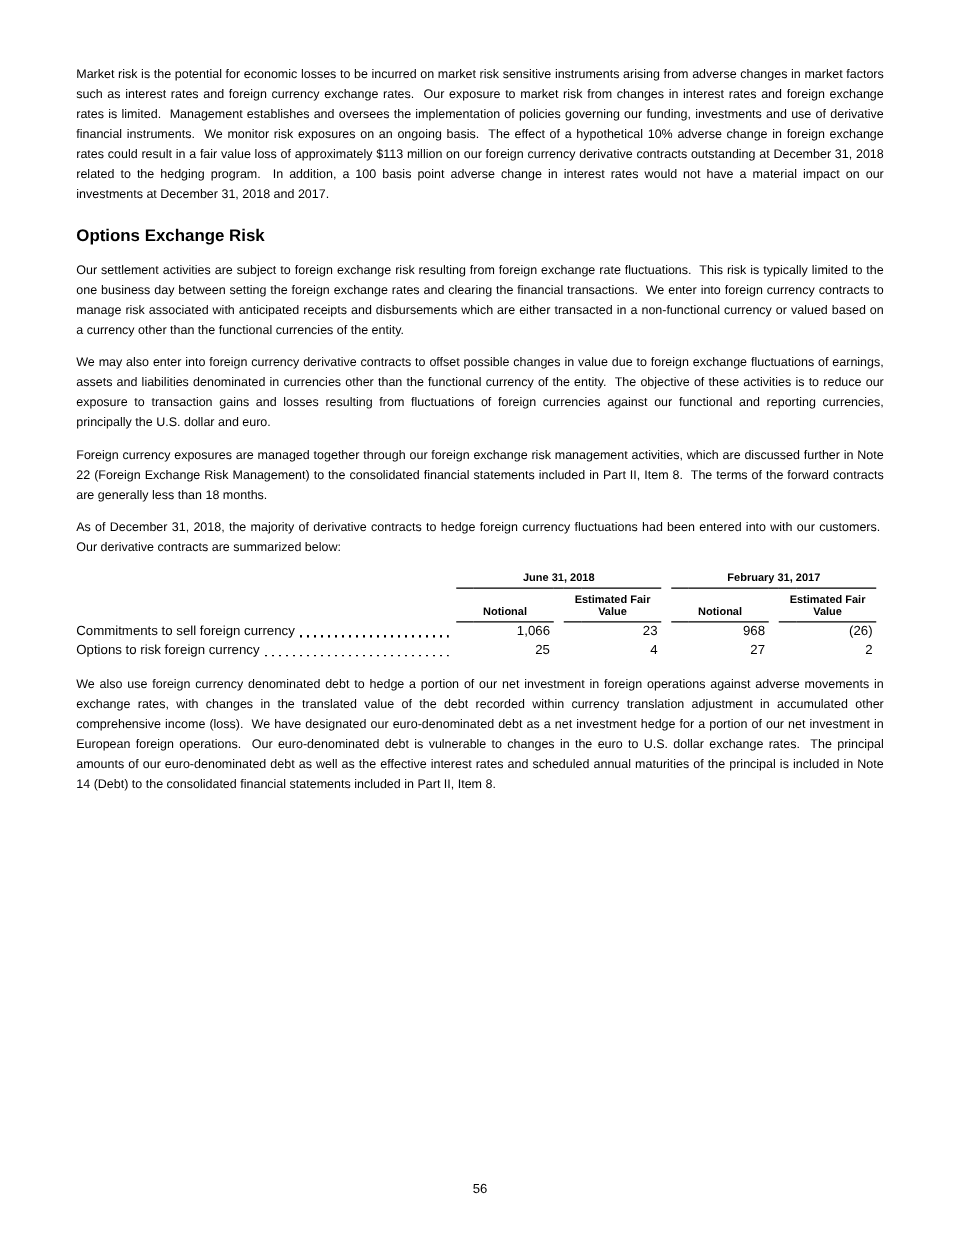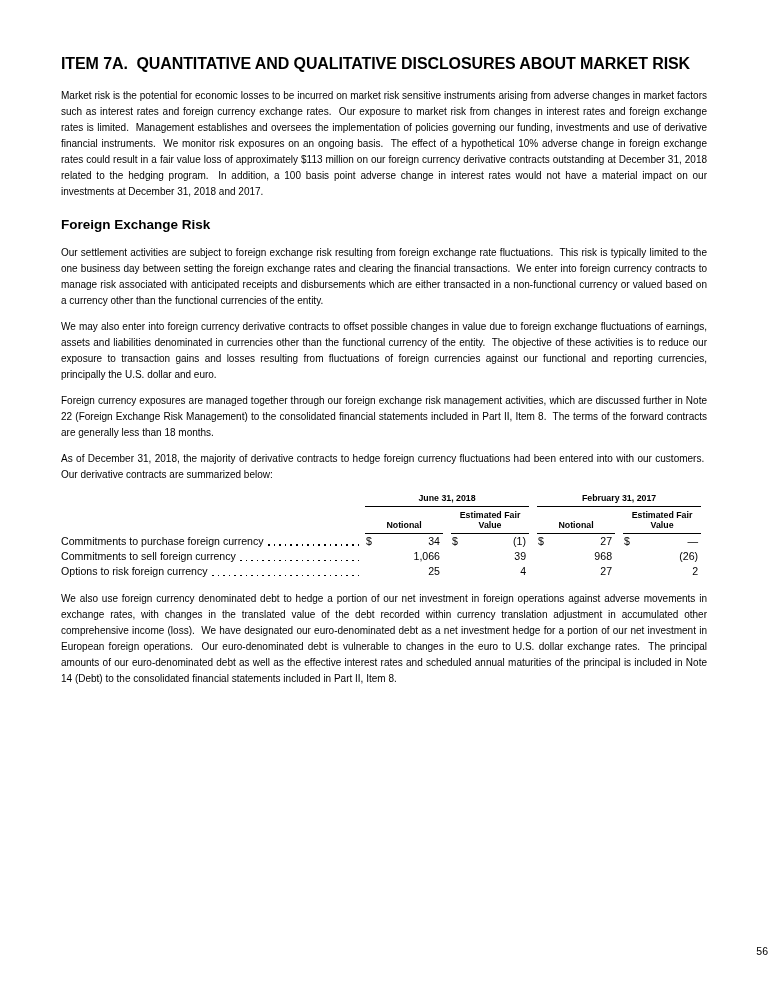--- a/index.html
+++ b/index.html
@@ -54,33 +54,32 @@
   .fin-table .val { text-align: right; padding-right: 3px; }
   .row-label { display: flex; align-items: flex-end; }
   .row-label .label-text { white-space: nowrap; }
   .row-label .leader {
     flex: 1; height: 1.6px; margin: 0 6px 3px 4px;
     background-image: repeating-linear-gradient(
       to right, #000 0, #000 1.6px, transparent 1.6px, transparent 5.6px);
   }
   .page-footer {
     position: absolute; bottom: 36px; left: 0; width: 100%;
-    text-align: right; font-size: 10.5px;
+    text-align: center; font-size: 10.5px;
   }
 </style>
 </head>
 <body>
 
 <div class="page">
 
-  <h1 class="doc-title">ITEM 7A.&nbsp; QUANTITATIVE AND QUALITATIVE DISCLOSURES ABOUT MARKET RISK</h1>
 
   <p class="body-para">Market risk is the potential for economic losses to be incurred on market risk sensitive instruments arising from adverse changes in market factors such as interest rates and foreign currency exchange rates.&nbsp; Our exposure to market risk from changes in interest rates and foreign exchange rates is limited.&nbsp; Management establishes and oversees the implementation of policies governing our funding, investments and use of derivative financial instruments.&nbsp; We monitor risk exposures on an ongoing basis.&nbsp; The effect of a hypothetical 10% adverse change in foreign exchange rates could result in a fair value loss of approximately $113 million on our foreign currency derivative contracts outstanding at December 31, 2018 related to the hedging program.&nbsp; In addition, a 100 basis point adverse change in interest rates would not have a material impact on our investments at December 31, 2018 and 2017.</p>
 
-  <h2 class="section-heading">Foreign Exchange Risk</h2>
+  <h2 class="section-heading">Options Exchange Risk</h2>
 
   <p class="body-para">Our settlement activities are subject to foreign exchange risk resulting from foreign exchange rate fluctuations.&nbsp; This risk is typically limited to the one business day between setting the foreign exchange rates and clearing the financial transactions.&nbsp; We enter into foreign currency contracts to manage risk associated with anticipated receipts and disbursements which are either transacted in a non-functional currency or valued based on a currency other than the functional currencies of the entity.</p>
 
   <p class="body-para">We may also enter into foreign currency derivative contracts to offset possible changes in value due to foreign exchange fluctuations of earnings, assets and liabilities denominated in currencies other than the functional currency of the entity.&nbsp; The objective of these activities is to reduce our exposure to transaction gains and losses resulting from fluctuations of foreign currencies against our functional and reporting currencies, principally the U.S. dollar and euro.</p>
 
   <p class="body-para">Foreign currency exposures are managed together through our foreign exchange risk management activities, which are discussed further in Note 22 (Foreign Exchange Risk Management) to the consolidated financial statements included in Part II, Item 8.&nbsp; The terms of the forward contracts are generally less than 18 months.</p>
 
   <p class="body-para">As of December 31, 2018, the majority of derivative contracts to hedge foreign currency fluctuations had been entered into with our customers.&nbsp; Our derivative contracts are summarized below:</p>
 
   <table class="fin-table">
@@ -111,48 +110,29 @@
       <td></td>
       <th class="sub-head" colspan="2">Estimated Fair Value</th>
       <td></td>
       <th class="sub-head" colspan="2">Notional</th>
       <td></td>
       <th class="sub-head" colspan="2">Estimated Fair Value</th>
     </tr>
     <tr class="data-row">
       <td>
         <div class="row-label">
-          <span class="label-text">Commitments to purchase foreign currency</span>
-          <span class="leader"></span>
-        </div>
-      </td>
-      <td class="sym">$</td>
-      <td class="val">34</td>
-      <td></td>
-      <td class="sym">$</td>
-      <td class="val">(1)</td>
-      <td></td>
-      <td class="sym">$</td>
-      <td class="val">27</td>
-      <td></td>
-      <td class="sym">$</td>
-      <td class="val">—</td>
-    </tr>
-    <tr class="data-row">
-      <td>
-        <div class="row-label">
           <span class="label-text">Commitments to sell foreign currency</span>
           <span class="leader"></span>
         </div>
       </td>
       <td class="sym"></td>
       <td class="val">1,066</td>
       <td></td>
       <td class="sym"></td>
-      <td class="val">39</td>
+      <td class="val">23</td>
       <td></td>
       <td class="sym"></td>
       <td class="val">968</td>
       <td></td>
       <td class="sym"></td>
       <td class="val">(26)</td>
     </tr>
     <tr class="data-row">
       <td>
         <div class="row-label">

